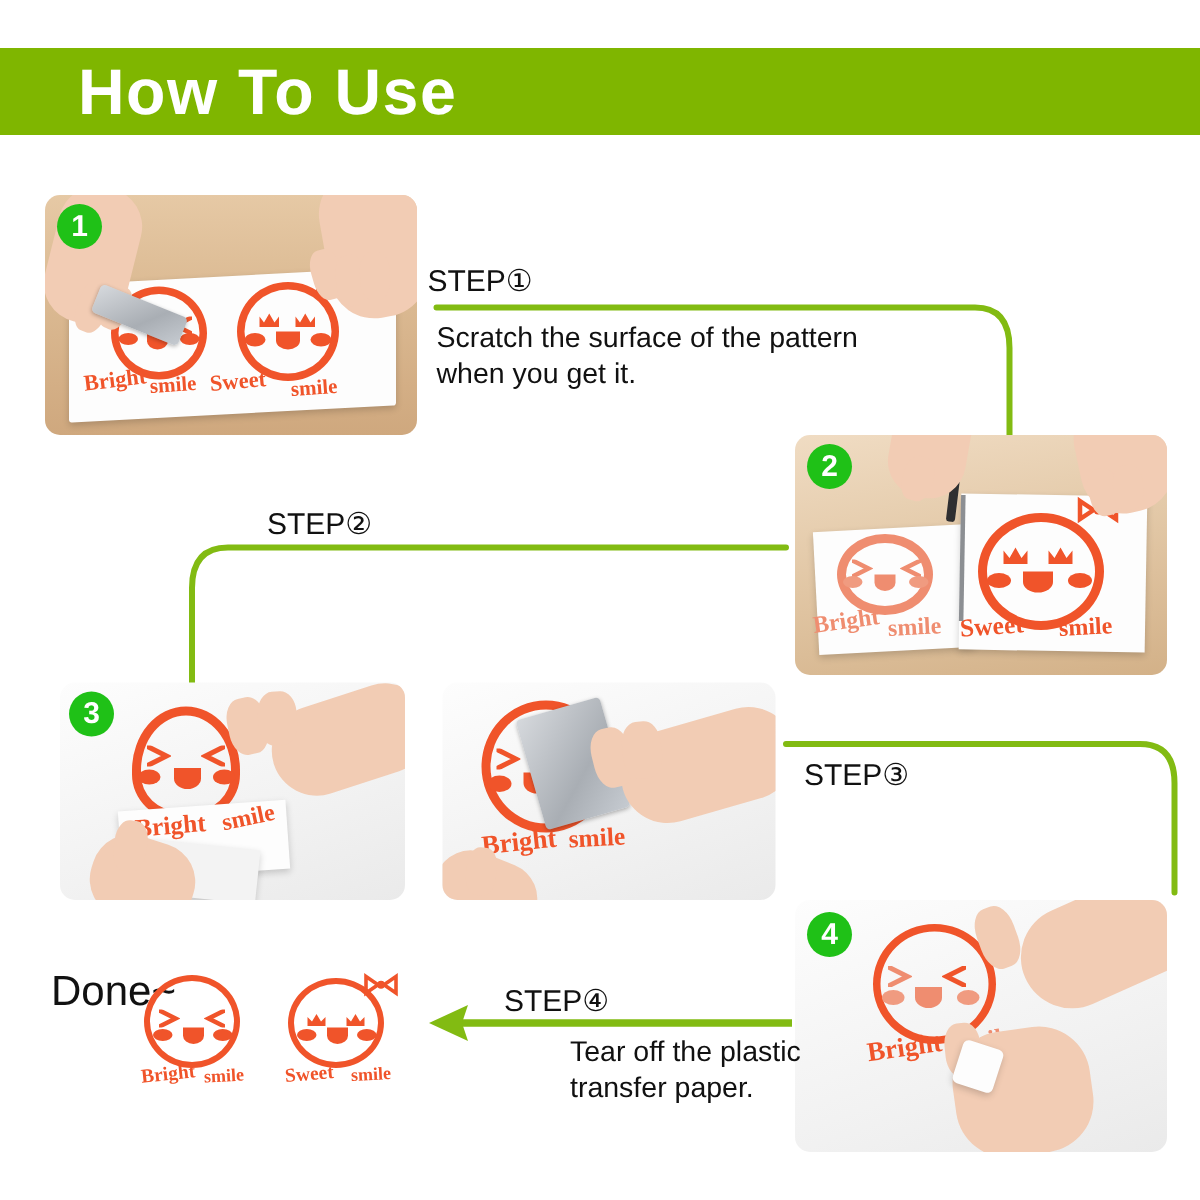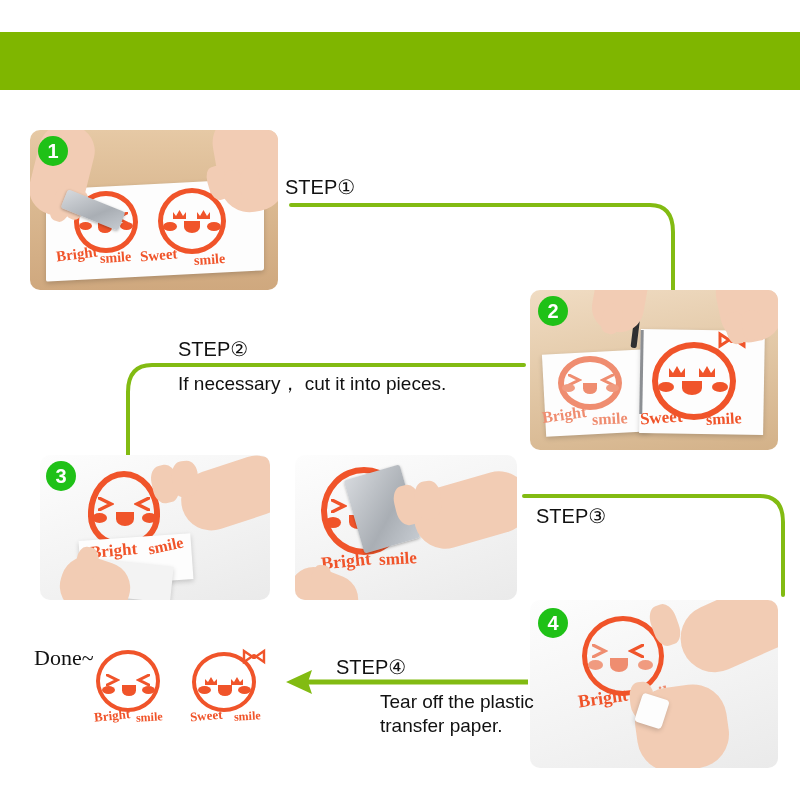--- a/index.html
+++ b/index.html
@@ -86,36 +86,37 @@
   }
 
   
   .step-title{
     position:absolute;font-size:20px;color:#111;white-space:nowrap;
   }
   .step-body{
     position:absolute;font-size:19px;color:#111;line-height:24px;
   }
   .done-label{
-    position:absolute;font-size:22px;color:#111;font-family:Liberation Serif, serif;
+    position:absolute;font-size:28px;color:#111;
   }
 
   
   .connectors{position:absolute;left:0;top:0;width:800px;height:800px;pointer-events:none;}
 </style>
 </head>
 <body>
 
 <div class="page">
 
   <div class="ghost-mark" style="left:152px;top:36px;width:56px;"></div>
   <div class="ghost-mark" style="left:342px;top:36px;width:58px;"></div>
   <div class="ghost-mark" style="left:524px;top:36px;width:56px;"></div>
 
   <div class="header-bar"></div>
+  <div class="header-title">How To Use</div>
 
   <svg class="connectors" viewBox="0 0 800 800">
 
     <path d="M 291 205 L 650 205 Q 673 205 673 232 L 673 300" fill="none" stroke="#82bb12" stroke-width="4" stroke-linecap="round"></path>
 
     <path d="M 524 365 L 152 365 Q 128 365 128 392 L 128 462" fill="none" stroke="#82bb12" stroke-width="4" stroke-linecap="round"></path>
 
     <path d="M 524 496 L 760 496 Q 783 496 783 522 L 783 595" fill="none" stroke="#82bb12" stroke-width="4" stroke-linecap="round"></path>
 
     <path d="M 528 682 L 300 682" fill="none" stroke="#82bb12" stroke-width="5" stroke-linecap="butt"></path>
@@ -171,20 +172,24 @@
 
       <div class="arm" style="left:186px;top:-18px;width:66px;height:100px;border-radius:30px;transform:rotate(-10deg);"></div>
       <div class="finger" style="left:178px;top:36px;width:20px;height:34px;transform:rotate(-16deg);"></div>
       <div class="finger" style="left:194px;top:40px;width:20px;height:34px;transform:rotate(-8deg);"></div>
       <div class="finger" style="left:210px;top:38px;width:20px;height:32px;transform:rotate(-2deg);"></div>
     </div>
     <div class="badge" style="left:8px;top:6px;">1</div>
   </div>
 
   <div class="step-title" style="left:285px;top:175px;">STEP①</div>
+  <div class="step-body" style="left:291px;top:214px;width:330px;">
+    <div>Scratch the surface of the pattern</div>
+    <div>when you get it.</div>
+  </div>
 
   <div class="photo bg-wood2" style="left:530px;top:290px;width:248px;height:160px;">
     <div class="inner">
       <div class="sheet" style="left:14px;top:62px;width:104px;height:82px;transform:rotate(-3deg);"></div>
       <div class="sheet" style="left:110px;top:40px;width:124px;height:104px;transform:rotate(1deg);"></div>
 
       <div class="decal-circle soft" style="left:28px;top:66px;width:64px;height:54px;border-width:6px;"></div>
       <div class="eye-wink" style="left:38px;top:82px;width:14px;height:12px;">
         <svg viewBox="0 0 14 12" width="14" height="12">
             <path d="M1 1 L11 6 L1 11" stroke="#ef8d70" stroke-width="3" fill="none" stroke-linecap="round"></path>
@@ -230,23 +235,20 @@
       <div class="arm" style="left:64px;top:-30px;width:52px;height:72px;border-radius:24px;transform:rotate(10deg);"></div>
       <div class="finger" style="left:72px;top:14px;width:20px;height:30px;transform:rotate(16deg);"></div>
       <div class="arm" style="left:188px;top:-26px;width:62px;height:78px;border-radius:28px;transform:rotate(-12deg);"></div>
       <div class="finger" style="left:196px;top:22px;width:20px;height:32px;transform:rotate(-12deg);"></div>
       <div class="finger" style="left:212px;top:20px;width:20px;height:30px;transform:rotate(-4deg);"></div>
     </div>
     <div class="badge" style="left:8px;top:6px;">2</div>
   </div>
 
   <div class="step-title" style="left:178px;top:337px;">STEP②</div>
-  <div class="step-body" style="left:178px;top:372px;width:340px;">
-    <div>If necessary，  cut it into pieces.</div>
-  </div>
 
   <div class="photo bg-white" style="left:40px;top:455px;width:230px;height:145px;">
     <div class="inner">
       <div class="decal-circle egg" style="left:48px;top:16px;width:72px;height:76px;border-width:6px;"></div>
       <div class="eye-wink" style="left:58px;top:42px;width:16px;height:14px;">
         <svg viewBox="0 0 16 14" width="16" height="14">
             <path d="M1 1 L13 7 L1 13" stroke="#f0542a" stroke-width="3.4" fill="none" stroke-linecap="round"></path>
           </svg>
       </div>
       <div class="eye-wink" style="left:94px;top:42px;width:16px;height:14px;">

